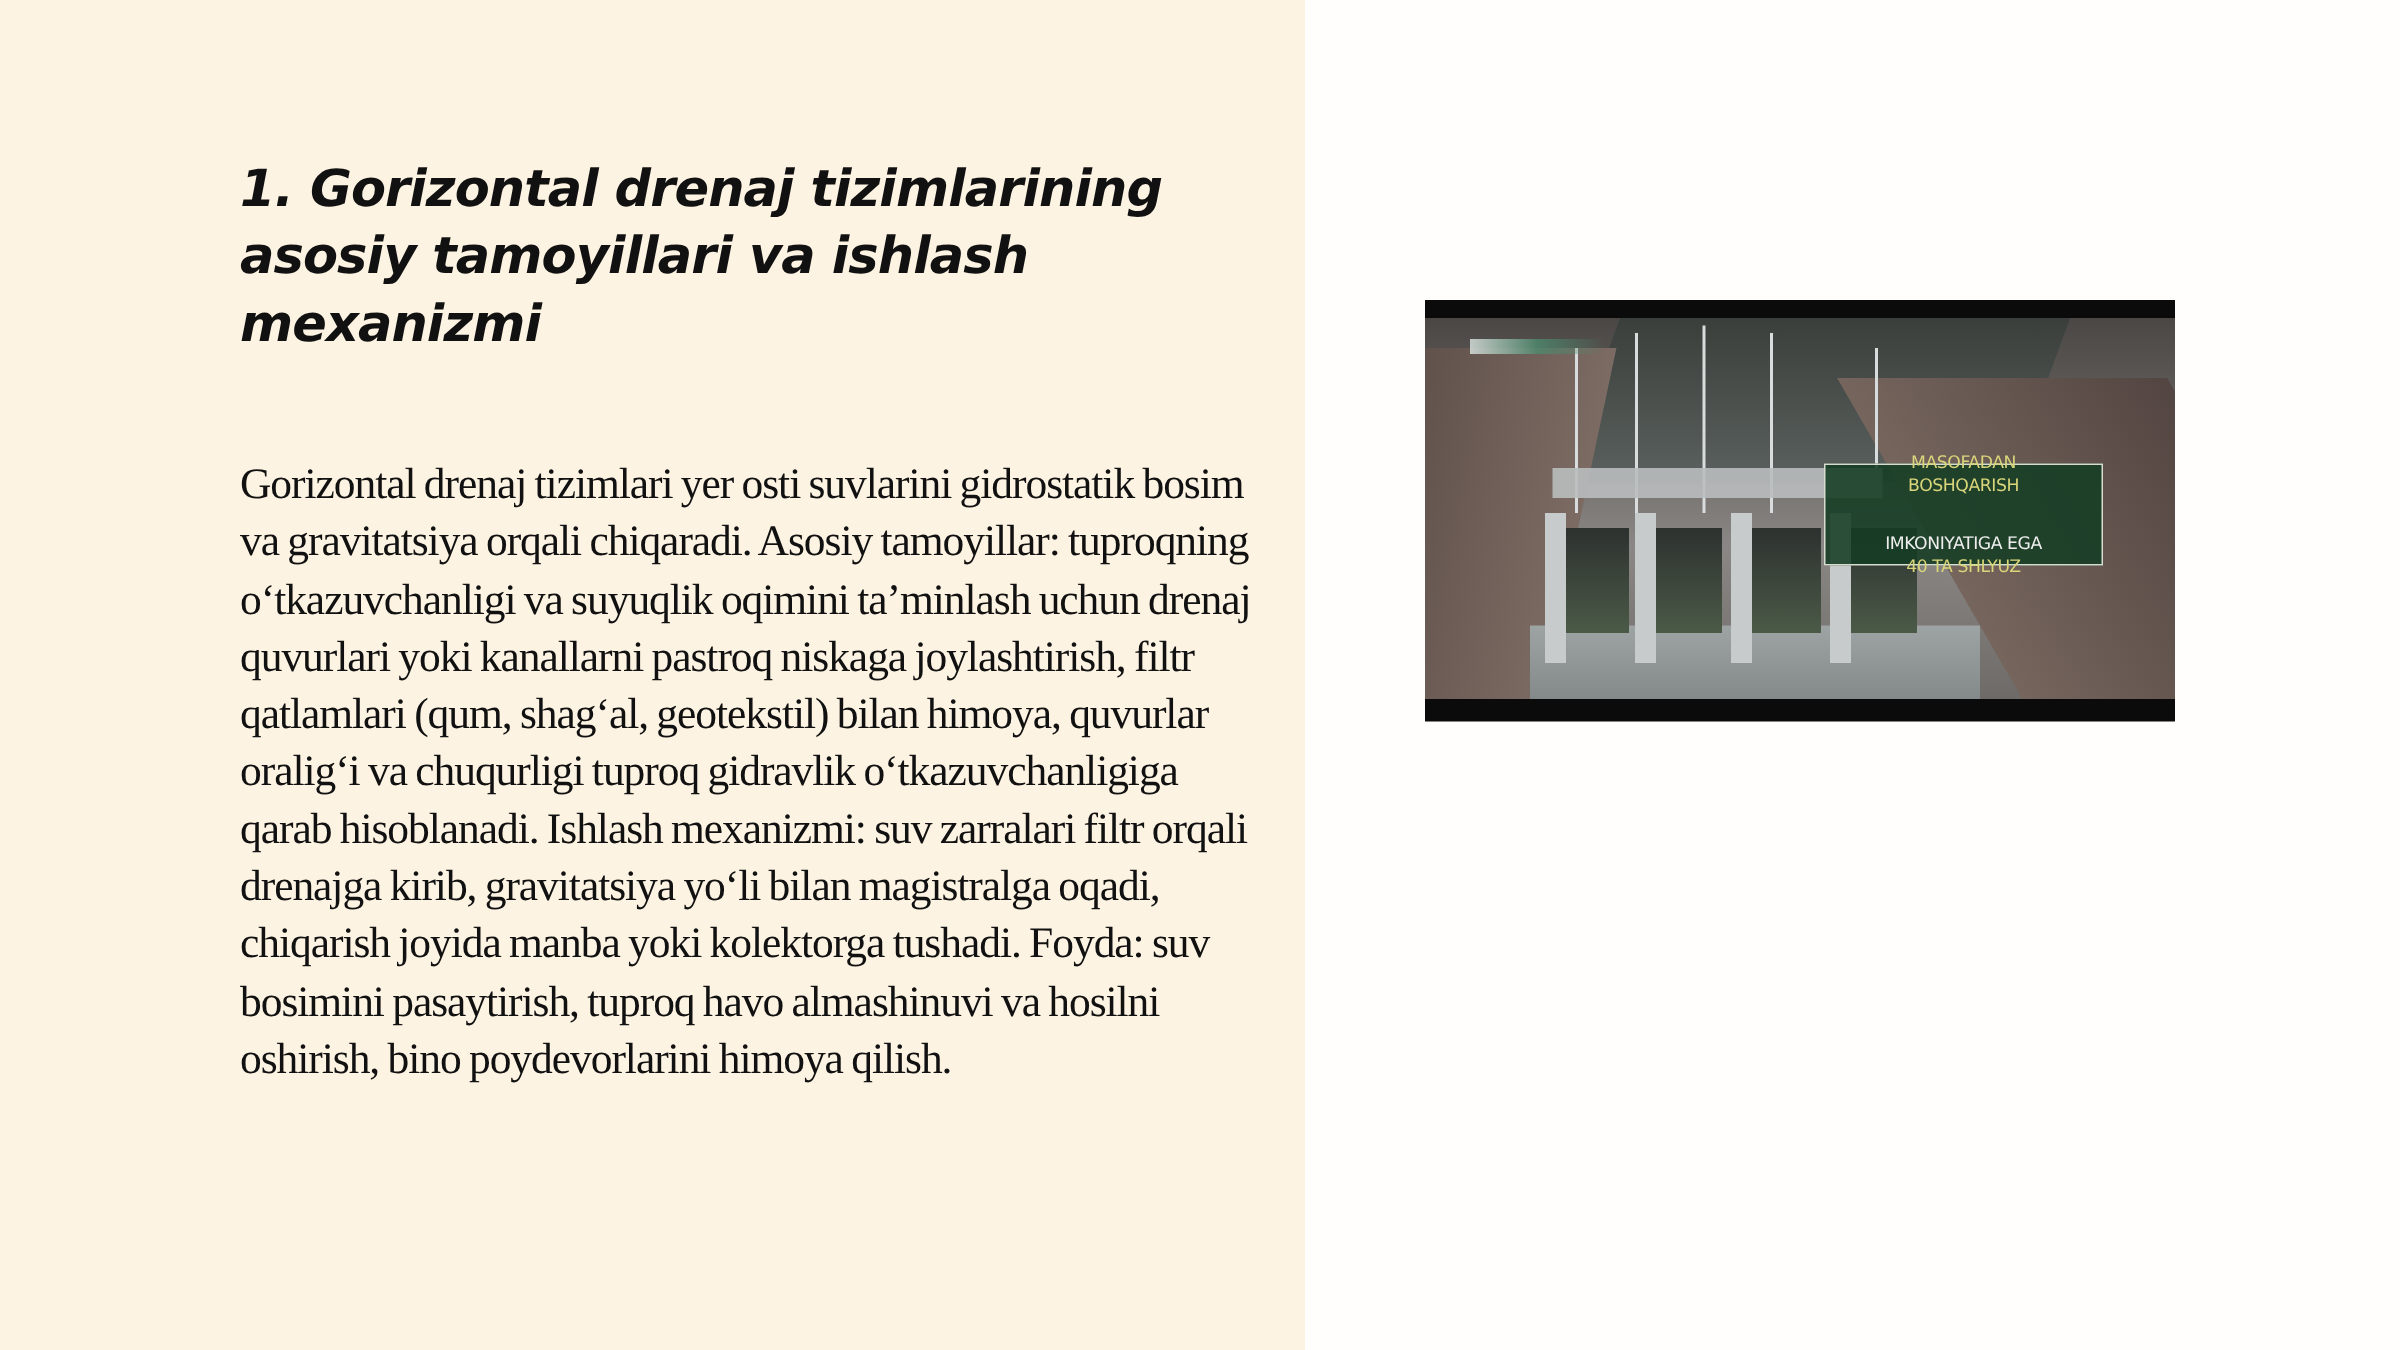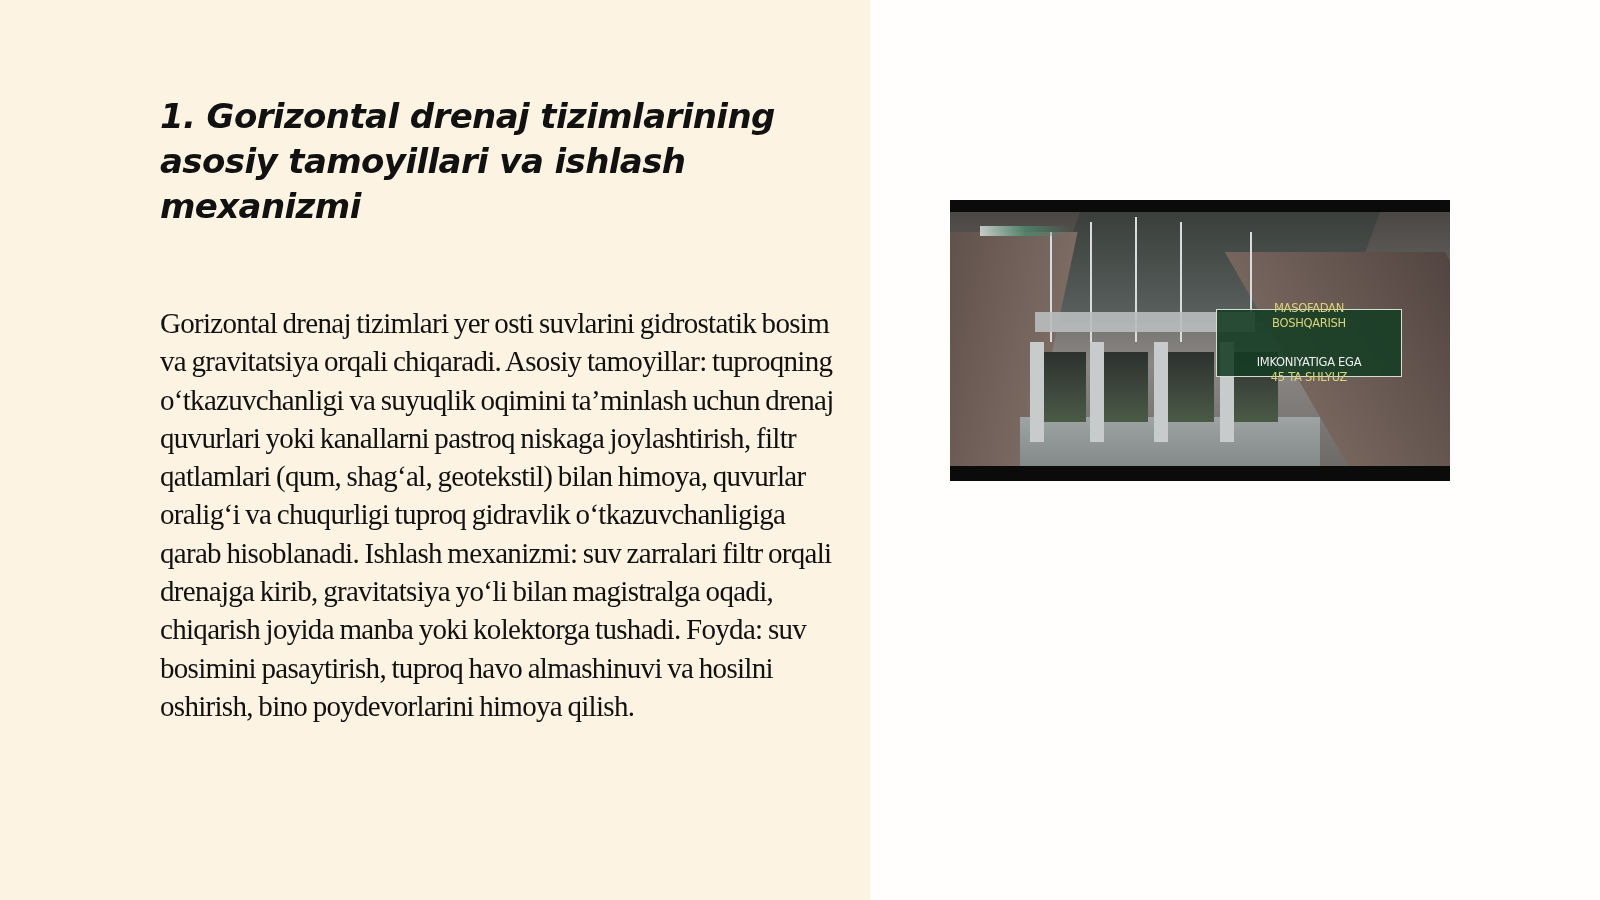--- a/index.html
+++ b/index.html
@@ -10,21 +10,21 @@
     }
     .left-panel {
       position: absolute; left: 0; top: 0; width: 870px; height: 900px;
       background: #fdf3e3;
     }
     .right-panel {
       position: absolute; left: 870px; top: 0; width: 730px; height: 900px;
       background: #fffefc;
     }
     .title {
-      position: absolute; left: 160px; top: 94px; width: 640px;
+      position: absolute; left: 160px; top: 104px; width: 640px;
       margin: 0;
       font-family: "DejaVu Sans", sans-serif;
       font-weight: bold; font-style: italic;
       font-size: 34px; line-height: 45px;
       color: #111111;
       letter-spacing: -0.6px;
     }
     .body-text {
       position: absolute; left: 160px; top: 304px; width: 690px;
       margin: 0;
@@ -124,16 +124,16 @@
     <div class="gate" style="left:282px;"></div>
     <div class="pier" style="left:80px;"></div>
     <div class="pier" style="left:140px;"></div>
     <div class="pier" style="left:204px;"></div>
     <div class="pier" style="left:270px;"></div>
     <div class="logo-strip"></div>
     <div class="caption-box">
       <div class="caption-line yellow">MASOFADAN</div>
       <div class="caption-line yellow">BOSHQARISH</div>
       <div class="caption-line white">IMKONIYATIGA EGA</div>
-      <div class="caption-line yellow">45 TA SHLYUZ</div>
+      <div class="caption-line yellow">40 TA SHLYUZ</div>
     </div>
   </div>
 </div>
 
 </body></html>

